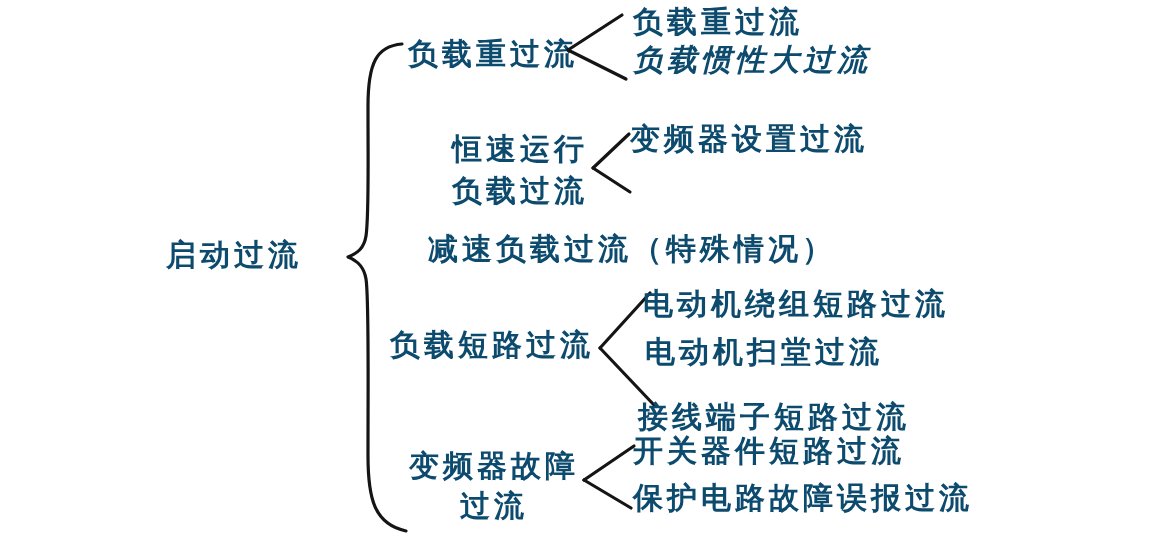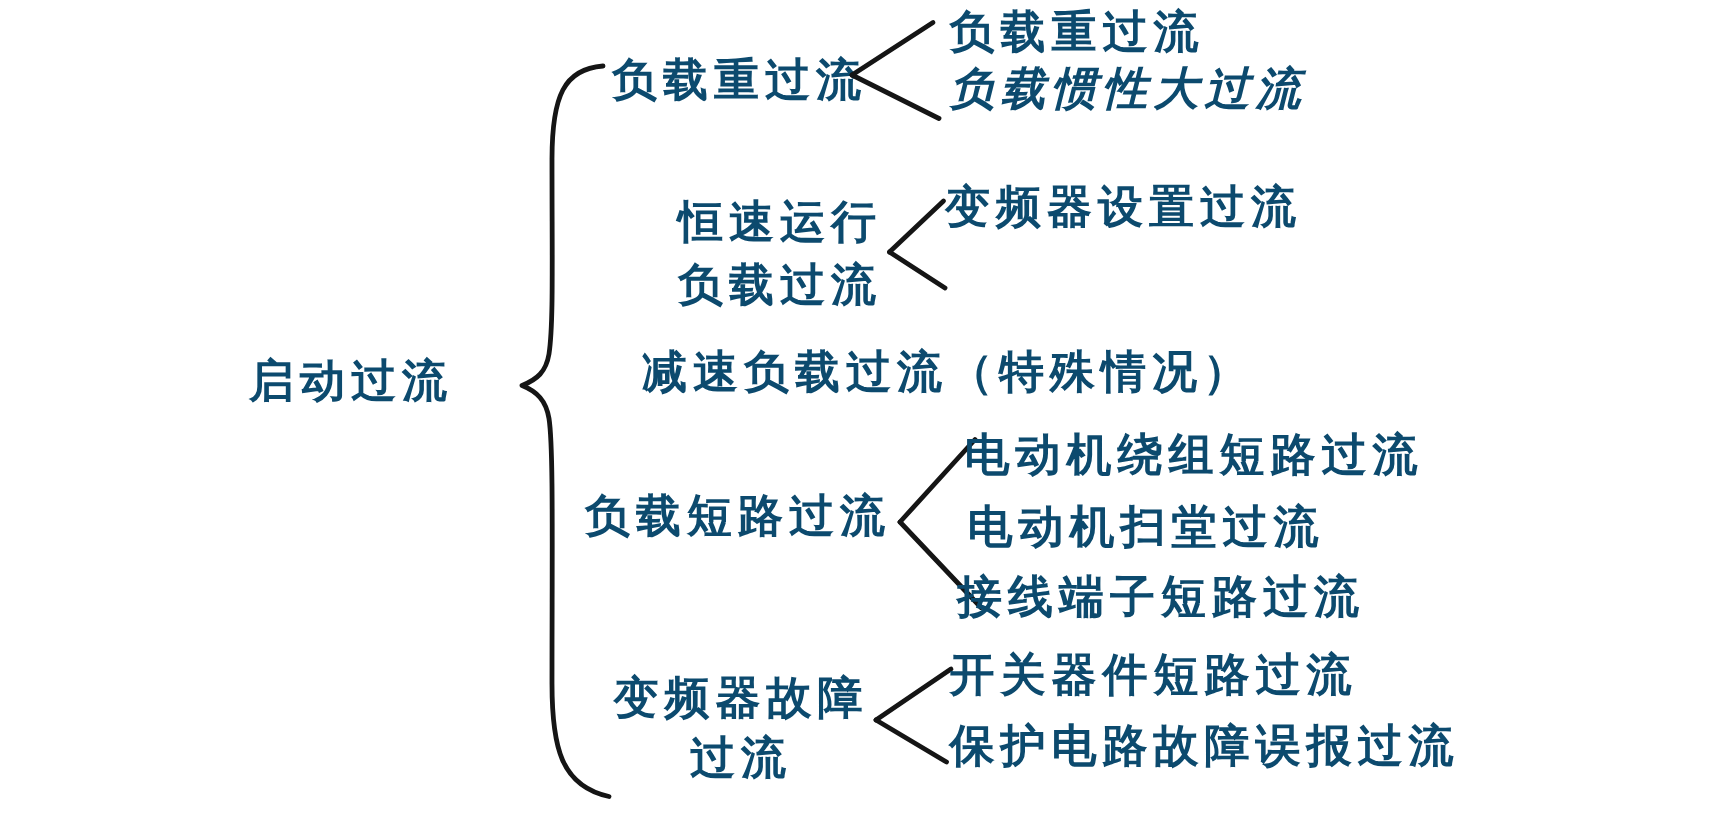--- a/index.html
+++ b/index.html
@@ -75,21 +75,21 @@
 
   <div class="lbl" style="left:428px; top:233px;">减速负载过流（特殊情况）</div>
 
   <div class="lbl" style="left:390px; top:329px;">负载短路过流</div>
   <svg class="stroke" style="left:592px; top:283px;" width="66" height="128" viewBox="0 0 66 128">
     <line x1="8" y1="65" x2="58" y2="10"></line>
     <line x1="8" y1="65" x2="62" y2="122"></line>
   </svg>
   <div class="lbl" style="left:643px; top:288px;">电动机绕组短路过流</div>
   <div class="lbl" style="left:645px; top:336px;">电动机扫堂过流</div>
-  <div class="lbl" style="left:638px; top:383px;">接线端子短路过流</div>
+  <div class="lbl" style="left:638px; top:401px;">接线端子短路过流</div>
 
   <div class="lbl center" style="left:398px; top:446px; width:192px; line-height:40px;">变频器故障
 过流</div>
   <svg class="stroke" style="left:576px; top:438px;" width="62" height="76" viewBox="0 0 62 76">
     <line x1="8" y1="42" x2="58" y2="8"></line>
     <line x1="8" y1="42" x2="55" y2="70"></line>
   </svg>
   <div class="lbl" style="left:633px; top:435px;">开关器件短路过流</div>
   <div class="lbl" style="left:633px; top:482px;">保护电路故障误报过流</div>
 

